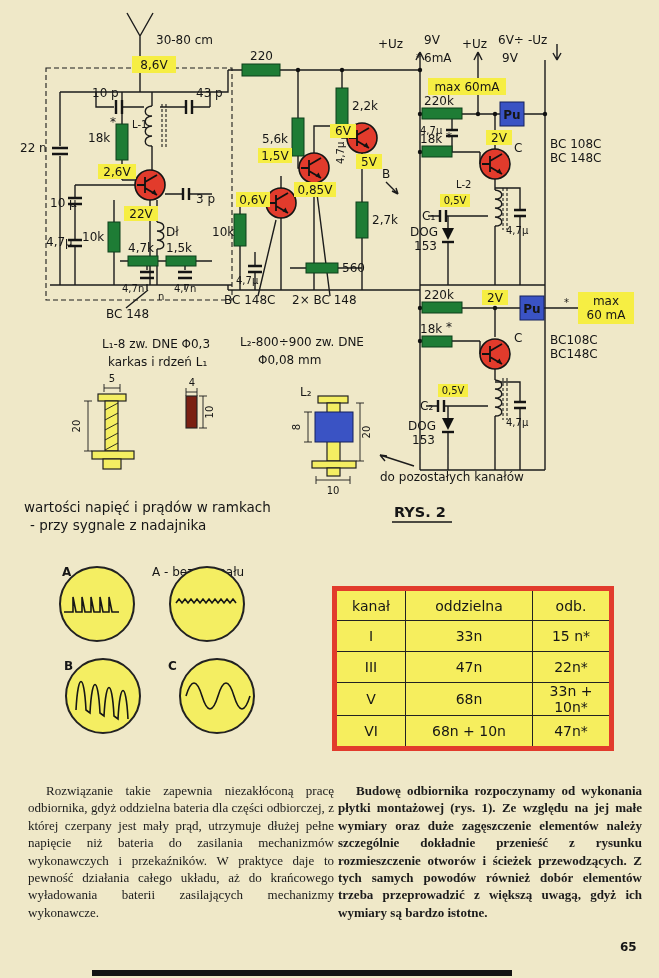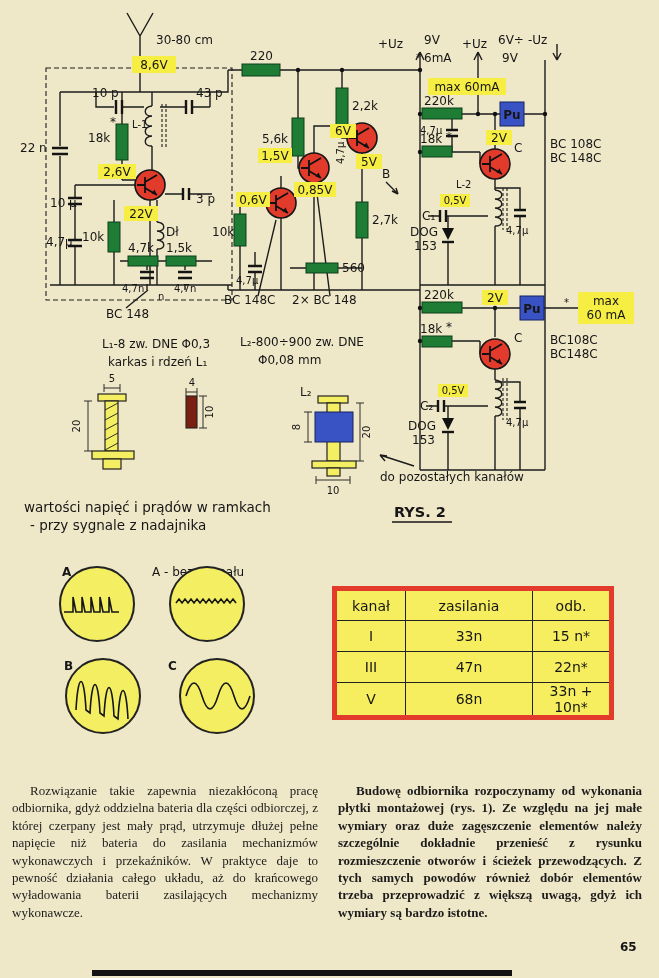--- a/index.html
+++ b/index.html
@@ -27,21 +27,21 @@
   
   #chan-table{position:absolute;left:332px;top:540px;width:282px;border-collapse:collapse;
     background:#f6ee5e;border:5px solid #e23b2c;border-radius:4px;font-size:14px;margin-top:46px;}
   #chan-table th,#chan-table td{border:1.6px solid #222;text-align:center;padding:0;}
   #chan-table th{height:29px;font-weight:normal;}
   #chan-table td{height:30px;}
 
   
   .col{position:absolute;top:782px;text-align:justify;text-indent:18px;
     font-family:"Liberation Serif","DejaVu Serif",serif;font-size:13px;line-height:1.34;color:#1b1b1b;}
-  #col-left{left:12px;width:306px;}
+  #col-left{left:28px;width:306px;}
   #col-right{left:338px;width:304px;font-weight:bold;}
   #page-num{position:absolute;left:620px;top:940px;font-weight:bold;font-size:12px;}
   #scan-bar{position:absolute;left:92px;top:970px;width:420px;height:6px;background:#141414;}
 </style>
 </head>
 <body>
 
 <div id="page">
 
 <svg width="659" height="760" viewBox="0 0 659 760">
@@ -335,39 +335,44 @@
   <g>
     <circle class="wf" cx="217" cy="696" r="37"></circle>
     <path class="wfp" d="M186,696 q8,-26 16,0 q8,26 16,0 q8,-26 16,0 q8,26 16,0"></path>
   </g>
 </svg>
 
 <table id="chan-table">
   <thead>
     <tr>
       <th style="width:68px">kanał</th>
-      <th style="width:126px">zasilania</th>
+      <th style="width:126px">oddzielna</th>
       <th>odb.</th>
     </tr>
   </thead>
   <tbody>
     <tr>
       <td>I</td>
       <td>33n</td>
       <td>15 n*</td>
     </tr>
     <tr>
       <td>III</td>
       <td>47n</td>
       <td>22n*</td>
     </tr>
     <tr>
       <td>V</td>
       <td>68n</td>
       <td>33n + 10n*</td>
+    </tr>
+    <tr>
+      <td>VI</td>
+      <td>68n + 10n</td>
+      <td>47n*</td>
     </tr>
   </tbody>
 </table>
 
 <div id="col-left" class="col">Rozwiązanie takie zapewnia niezakłóconą pracę odbiornika, gdyż oddzielna bateria dla części odbiorczej, z której czerpany jest mały prąd, utrzymuje dłużej pełne napięcie niż bateria do zasilania mechanizmów wykonawczych i przekaźników. W praktyce daje to pewność działania całego układu, aż do krańcowego wyładowania baterii zasilających mechanizmy wykonawcze.</div>
 <div id="col-right" class="col">Budowę odbiornika rozpoczynamy od wykonania płytki montażowej (rys. 1). Ze względu na jej małe wymiary oraz duże zagęszczenie elementów należy szczególnie dokładnie przenieść z rysunku rozmieszczenie otworów i ścieżek przewodzących. Z tych samych powodów również dobór elementów trzeba przeprowadzić z większą uwagą, gdyż ich wymiary są bardzo istotne.</div>
 <div id="page-num">65</div>
 <div id="scan-bar"></div>
 
 </div>

